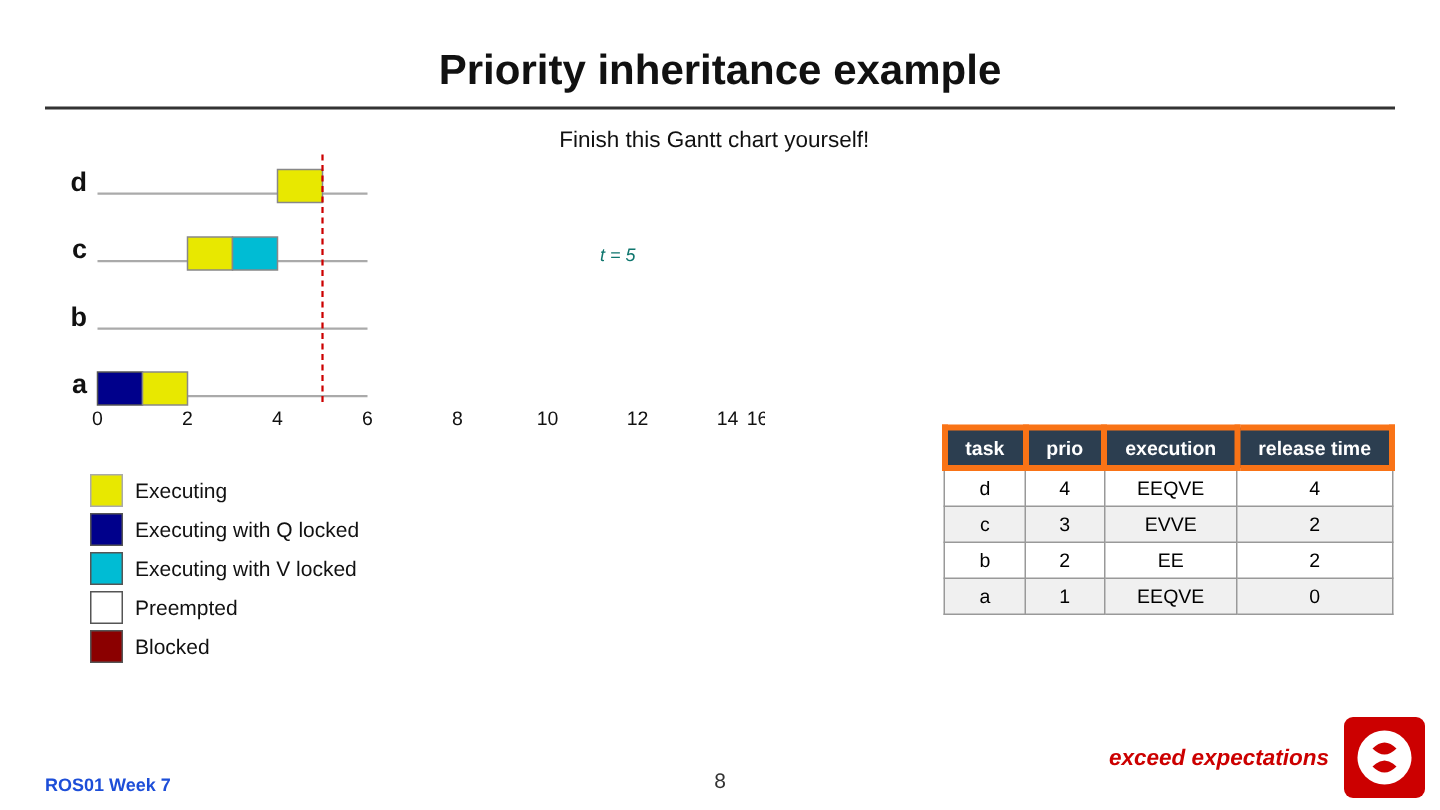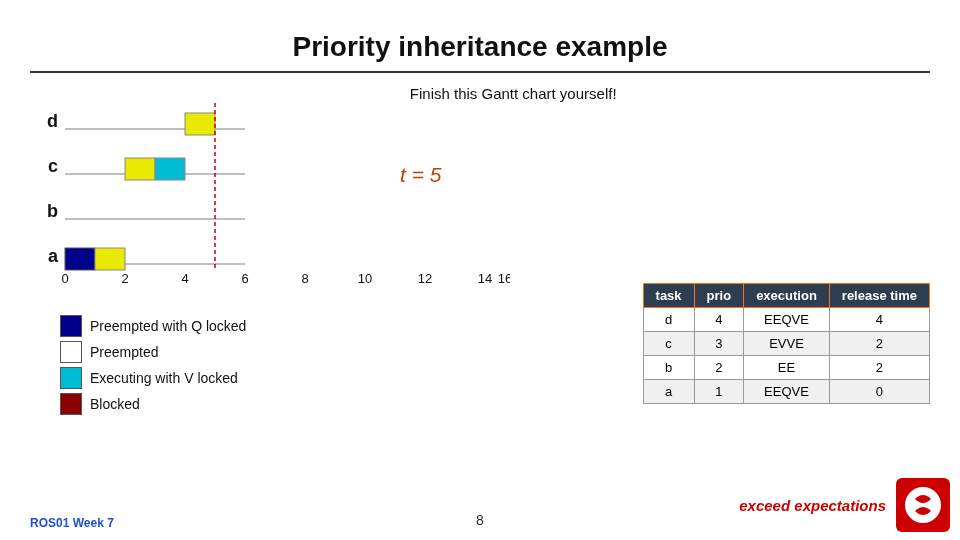--- a/index.html
+++ b/index.html
@@ -35,21 +35,21 @@
     }
 
     
     .gantt-area {
       flex: 1;
       position: relative;
     }
 
     .finish-text {
       position: absolute;
-      right: 6px;
+      right: 28px;
       top: 0;
       text-align: center;
       font-size: 15px;
       color: #111;
       line-height: 1.4;
     }
 
     
     .legend-area {
       margin-left: 30px;
@@ -78,21 +78,21 @@
     }
     table {
       border-collapse: collapse;
       font-size: 13px;
     }
     table th {
       background: #2c3e50;
       color: #fff;
       padding: 4px 12px;
       font-weight: bold;
-      border: 1px solid #f97316;
+      border: 4px solid #f97316;
     }
     table td {
       padding: 4px 12px;
       border: 1px solid #999;
       text-align: center;
       background: #fff;
     }
     table tr:nth-child(even) td {
       background: #f0f0f0;
     }
@@ -199,37 +199,41 @@
         <text x="275" y="200" font-size="13" fill="#111" text-anchor="middle">8</text>
         <text x="335" y="200" font-size="13" fill="#111" text-anchor="middle">10</text>
         <text x="395" y="200" font-size="13" fill="#111" text-anchor="middle">12</text>
         <text x="455" y="200" font-size="13" fill="#111" text-anchor="middle">14</text>
         <text x="475" y="200" font-size="13" fill="#111" text-anchor="middle">16</text>
 
         <line x1="185" y1="20" x2="185" y2="188" stroke="#c00" stroke-width="1.5" stroke-dasharray="4,3"></line>
       </svg>
 
       
-      <div style="position:absolute; left:370px; top:80px; font-size:21px; color:#c2410c; font-style:italic;">
+      <div style="position:absolute; left:370px; top:80px; font-size:12px; color:#0f766e; font-style:italic;">
         <span>t = 5</span>
       </div>
     </div>
 
     <div class="legend-area">
       <div class="legend-item">
+        <div class="legend-box" style="background:#e8e800; border-color:#aaa;"></div>
+        <span class="legend-label">Executing</span>
+      </div>
+      <div class="legend-item">
         <div class="legend-box" style="background:#00008b; border-color:#555;"></div>
-        <span class="legend-label">Preempted with Q locked</span>
+        <span class="legend-label">Executing with Q locked</span>
+      </div>
+      <div class="legend-item">
+        <div class="legend-box" style="background:#00bcd4; border-color:#555;"></div>
+        <span class="legend-label">Executing with V locked</span>
       </div>
       <div class="legend-item">
         <div class="legend-box" style="background:#fff; border-color:#555;"></div>
         <span class="legend-label">Preempted</span>
-      </div>
-      <div class="legend-item">
-        <div class="legend-box" style="background:#00bcd4; border-color:#555;"></div>
-        <span class="legend-label">Executing with V locked</span>
       </div>
       <div class="legend-item">
         <div class="legend-box" style="background:#8b0000; border-color:#555;"></div>
         <span class="legend-label">Blocked</span>
       </div>
     </div>
   </div>
 
   <div class="table-area" style="margin-top:200px;">
     <table>

